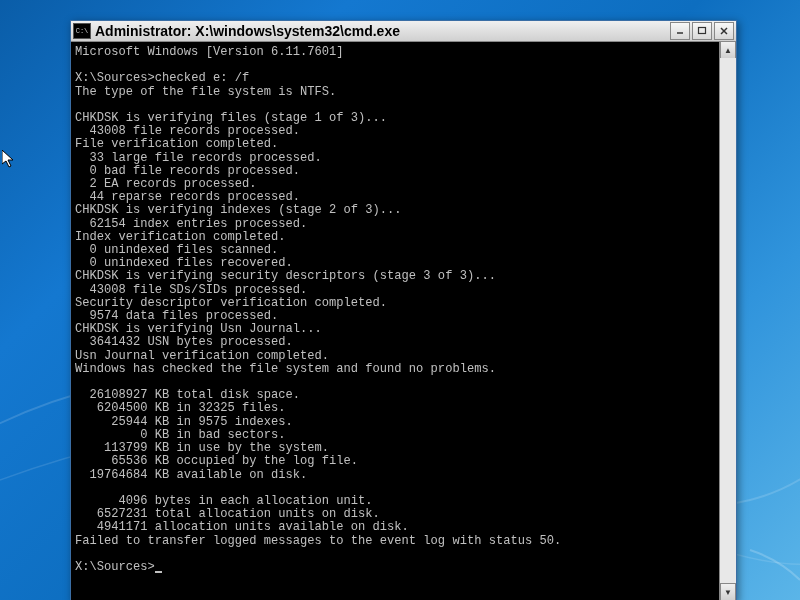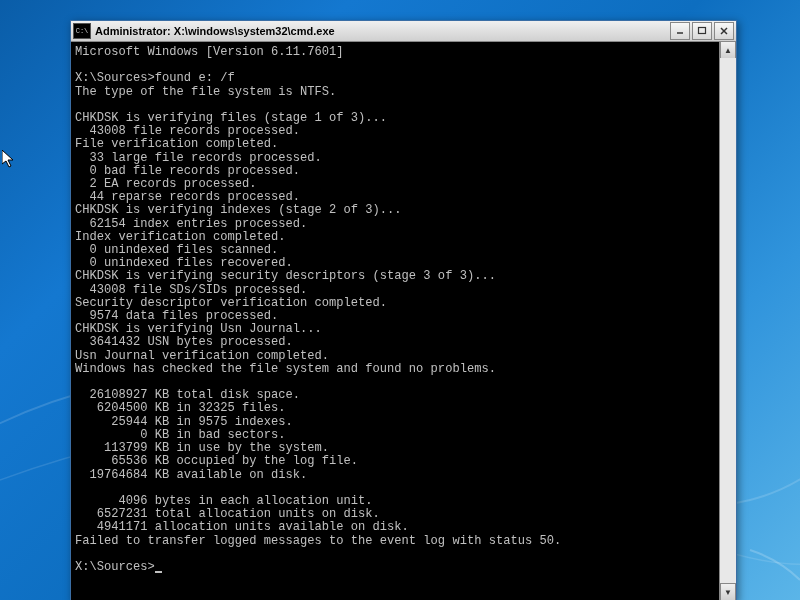--- a/index.html
+++ b/index.html
@@ -44,21 +44,21 @@
       margin-right: 4px;
       display: flex;
       align-items: center;
       justify-content: center;
       font-size: 7px;
       color: #ccc;
       font-family: 'Courier New', monospace;
     }
     .titlebar-text {
       flex: 1;
-      font-size: 11px;
+      font-size: 14px;
       font-weight: bold;
       color: #000;
       white-space: nowrap;
     }
     .titlebar-buttons {
       display: flex;
       gap: 2px;
     }
     .titlebar-btn {
       width: 18px;
@@ -172,21 +172,21 @@
         <svg viewBox="0 0 10 10">
             <line x1="2" y1="2" x2="8" y2="8" stroke="#333" stroke-width="1.5"></line>
             <line x1="8" y1="2" x2="2" y2="8" stroke="#333" stroke-width="1.5"></line>
           </svg>
       </div>
     </div>
   </div>
 
   <div class="console"><span>Microsoft Windows [Version 6.11.7601]</span>
 
-<span>X:\Sources&gt;</span><span>found e: /f</span>
+<span>X:\Sources&gt;</span><span>checked e: /f</span>
 <span id="output-body">The type of the file system is NTFS.
 
 CHKDSK is verifying files (stage 1 of 3)...
   43008 file records processed.
 File verification completed.
   33 large file records processed.
   0 bad file records processed.
   2 EA records processed.
   44 reparse records processed.
 CHKDSK is verifying indexes (stage 2 of 3)...

